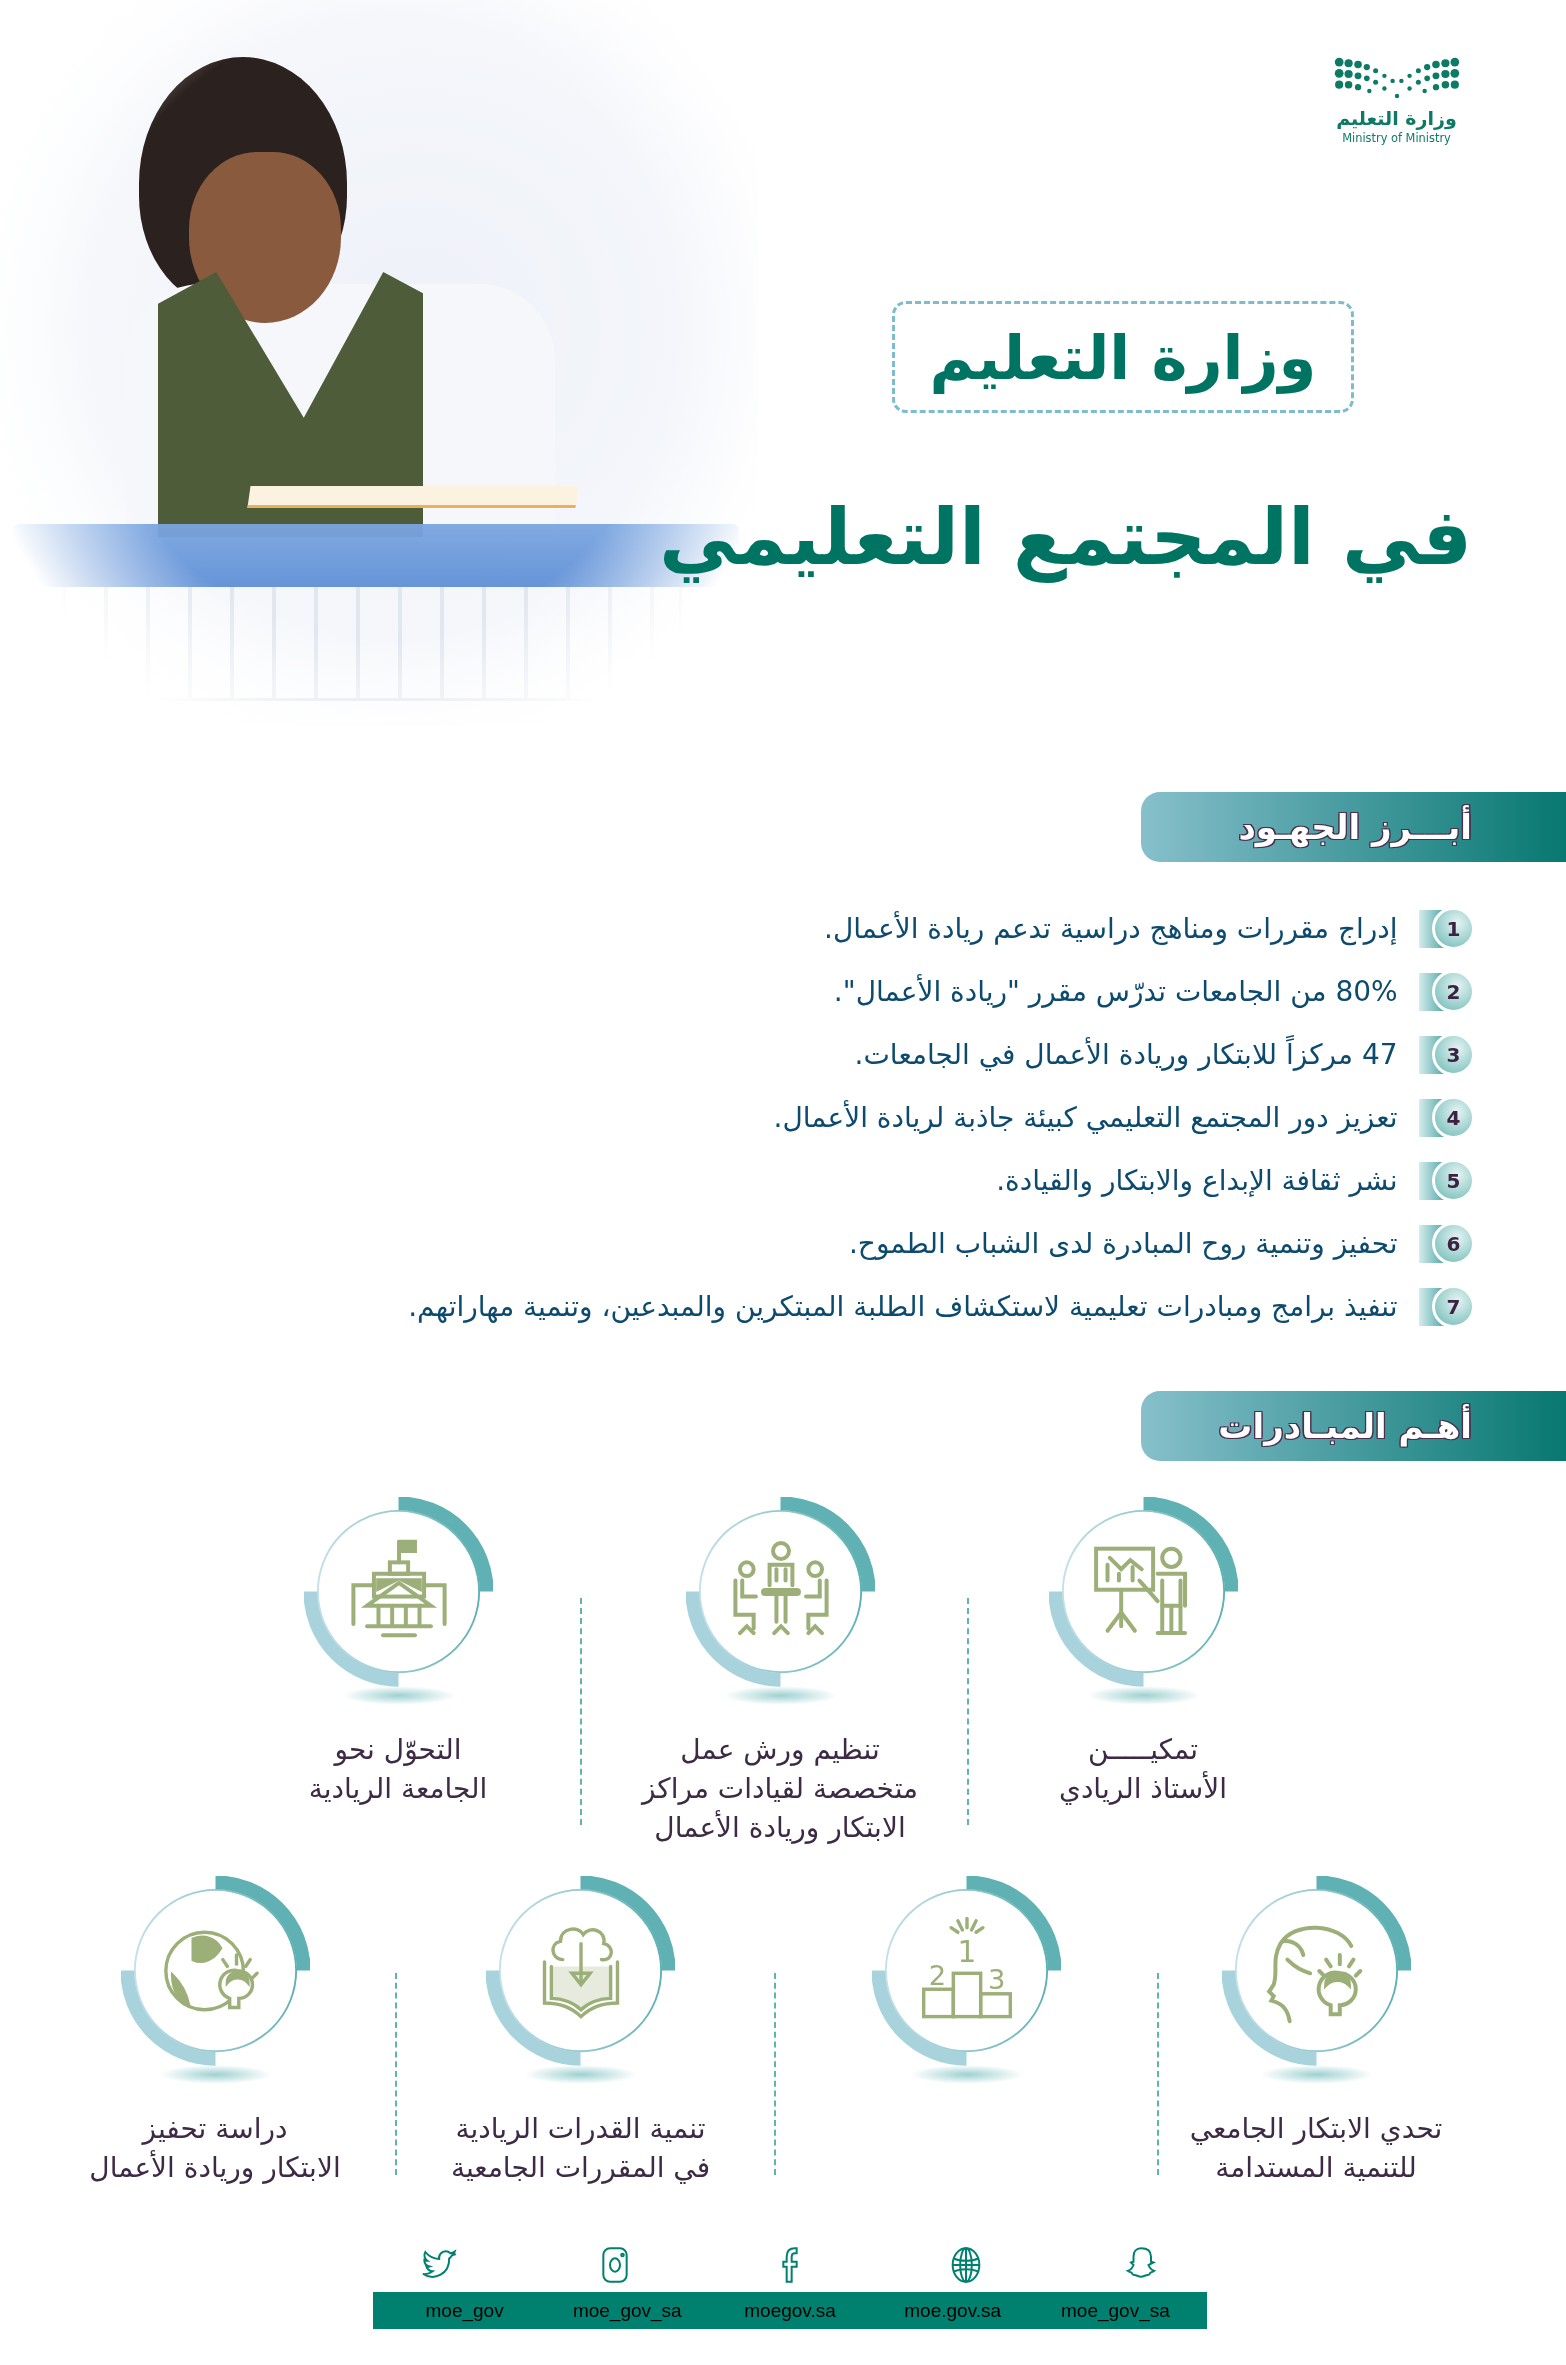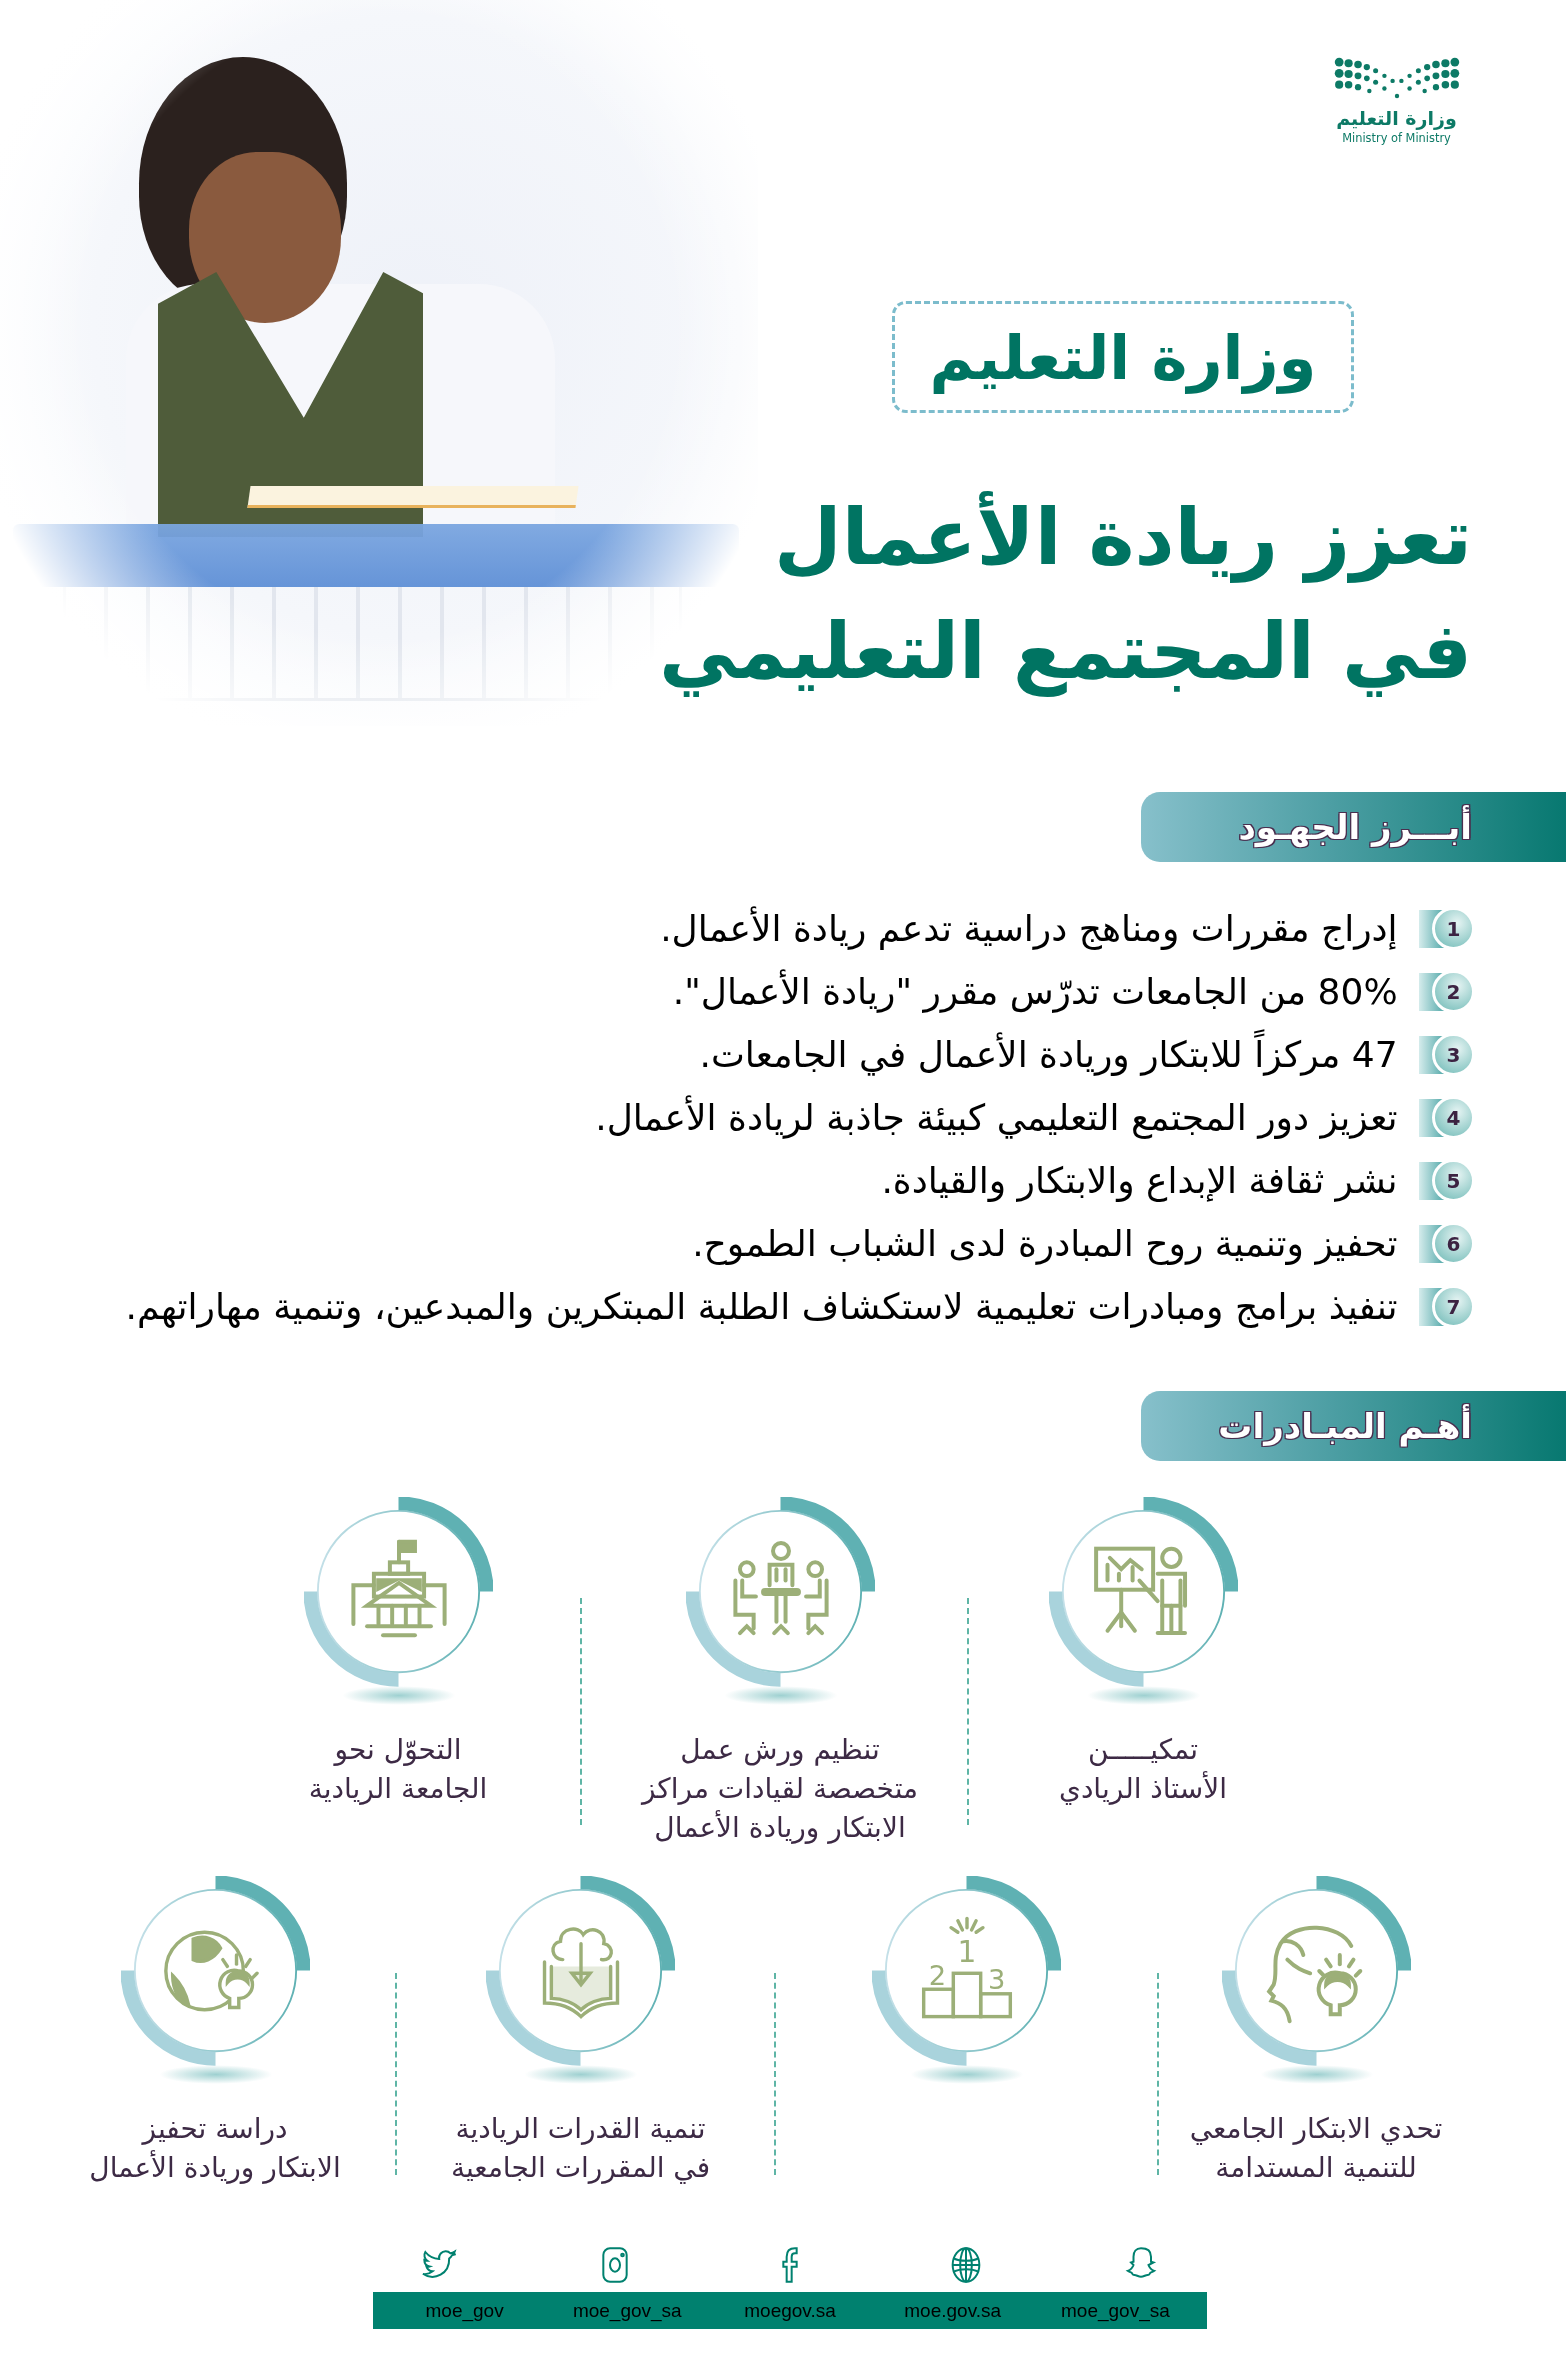--- a/index.html
+++ b/index.html
@@ -54,21 +54,21 @@
     display: flex; flex-direction: row-reverse; align-items: center; height: 63px;
   }
   .badge { position: relative; width: 63px; height: 43px; flex: none; }
   .badge .tab { position: absolute; left: 10px; top: 2.5px; width: 26.5px; height: 38px; background: linear-gradient(90deg, #d5ecec 0%, #4aa4a5 100%); }
   .badge .disc {
     position: absolute; left: 23px; top: 0; width: 43px; height: 43px; border-radius: 50%;
     background: radial-gradient(circle at 60% 35%, #e6f4f3 0%, #8ec9c6 70%, #6fb6b3 100%);
     border: 3.2px solid #ffffff; display: flex; align-items: center; justify-content: center;
     font-size: 20px; font-weight: bold; color: #3c2342;
   }
-  .effort-text { font-size: 36px; color: #000000; direction: rtl; margin-right: 11.4px; white-space: nowrap; }
+  .effort-text { font-size: 28px; color: #0c4a6e; direction: rtl; margin-right: 11.4px; white-space: nowrap; }
 
   
   .init { position: absolute; width: 328px; text-align: center; }
   .ring { position: relative; width: 189px; height: 208px; margin: 0 auto; }
   .ring svg.r { position: absolute; left: 0; top: 0; }
   .ring .glow { position: absolute; left: 38px; bottom: 0; width: 114px; height: 19px; border-radius: 50%; background: radial-gradient(ellipse, rgba(78,170,170,.55) 0%, rgba(255,255,255,0) 70%); }
   .ring .ico { position: absolute; left: 38px; top: 38px; width: 114px; height: 114px; }
   .init-label { margin-top: 25px; font-size: 28px; line-height: 39px; color: #3d2a45; direction: rtl; }
   .vsep { position: absolute; width: 0; border-left: 2.5px dashed #5fb5a6; }
 
@@ -136,21 +136,20 @@
     </g>
   </svg>
   <div class="logo-ar">وزارة التعليم</div>
   <div class="logo-en">Ministry of Ministry</div>
 </div>
 
 <div class="ministry-box">
   <span>وزارة التعليم</span>
 </div>
 <div class="main-title">
-  <div>تعزز ريادة الأعمال</div>
   <div>في المجتمع التعليمي</div>
 </div>
 
 <div class="section-bar" style="top:792px;">
   <span>أبـــرز الجهـود</span>
 </div>
 
 <div class="efforts">
   <div class="effort">
     <div class="badge">

